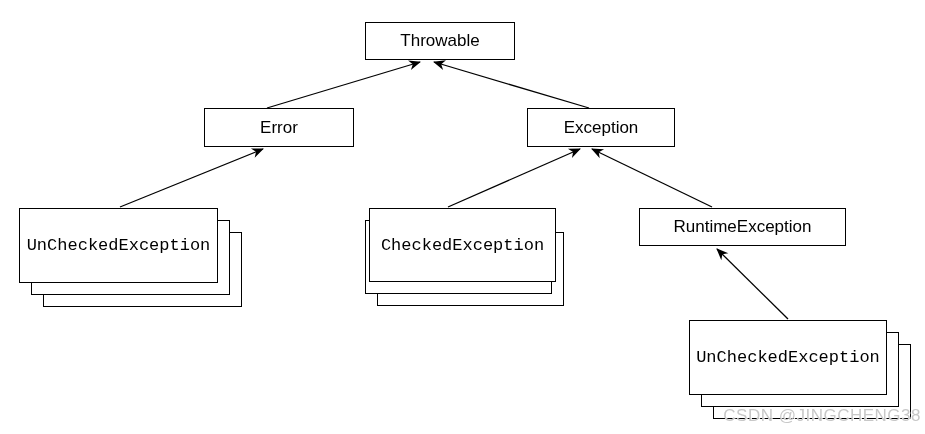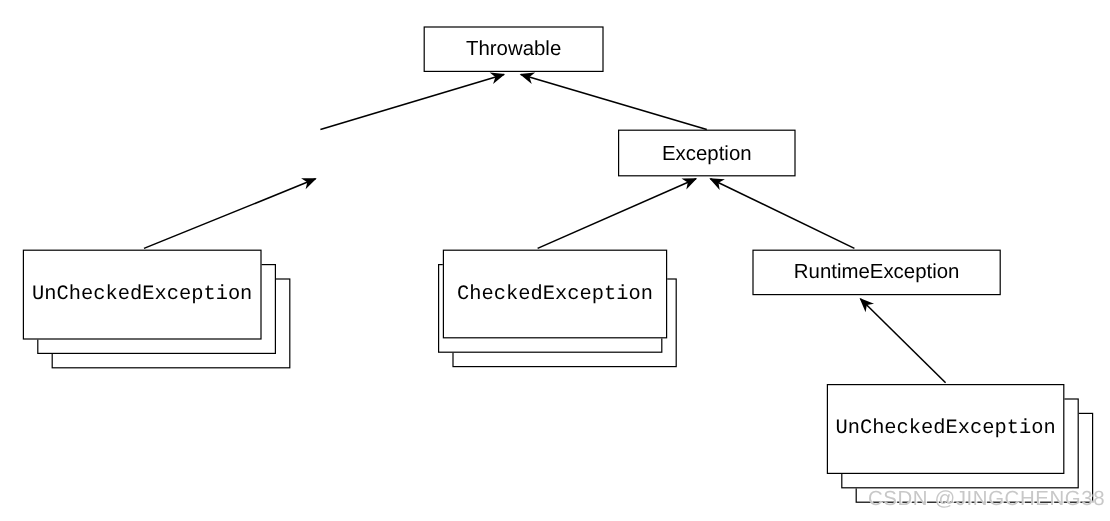--- a/index.html
+++ b/index.html
@@ -20,20 +20,21 @@
     background: #ffffff;
     border: 1.5px solid #000000;
     box-sizing: border-box;
     display: flex;
     align-items: center;
     justify-content: center;
     font-size: 17px;
     color: #000000;
     z-index: 3;
     white-space: nowrap;
+    margin-left: 12px;
   }
   .stack {
     position: absolute;
     z-index: 3;
   }
   .stack-layer {
     position: absolute;
     background: #ffffff;
     border: 1.5px solid #000000;
     box-sizing: border-box;
@@ -89,20 +90,23 @@
     <line class="edge-line" x1="120" y1="207" x2="263" y2="149" marker-end="url(#arrowhead)"></line>
     <line class="edge-line" x1="448" y1="207" x2="580" y2="149" marker-end="url(#arrowhead)"></line>
     <line class="edge-line" x1="712" y1="207" x2="592" y2="149" marker-end="url(#arrowhead)"></line>
     <line class="edge-line" x1="788" y1="319" x2="717" y2="249" marker-end="url(#arrowhead)"></line>
   </svg>
 
   <div class="node" style="left:353px; top:22px; width:150px; height:38px;">
     <span>Throwable</span>
   </div>
 
+  <div class="node" style="left:192px; top:108px; width:150px; height:39px;">
+    <span>Error</span>
+  </div>
 
   <div class="node" style="left:515px; top:108px; width:148px; height:39px;">
     <span>Exception</span>
   </div>
 
   <div class="node" style="left:627px; top:208px; width:207px; height:38px;">
     <span>RuntimeException</span>
   </div>
 
   <div class="stack" style="left:19px; top:208px; width:199px; height:75px;">

